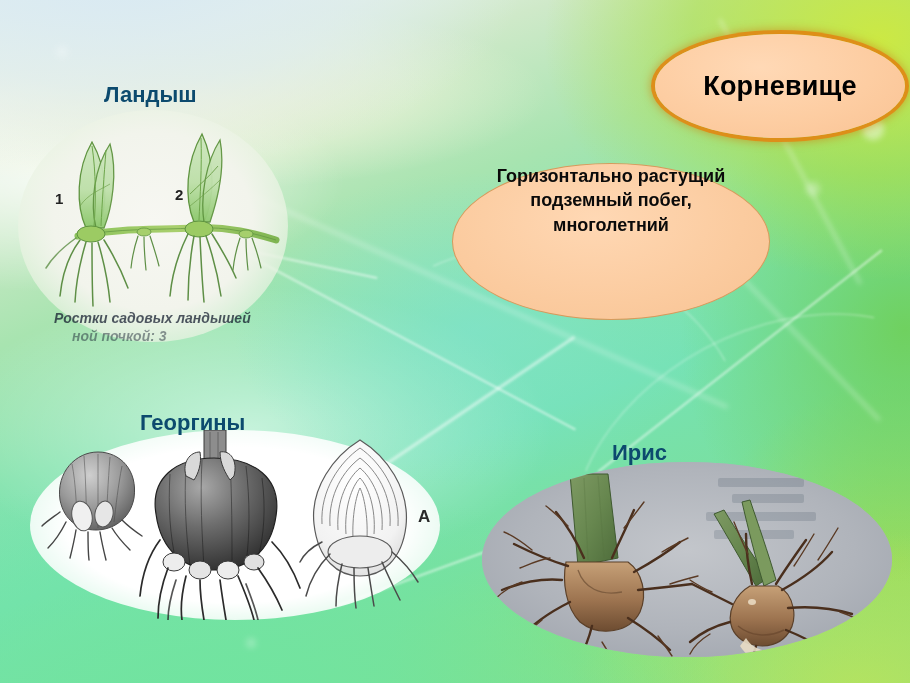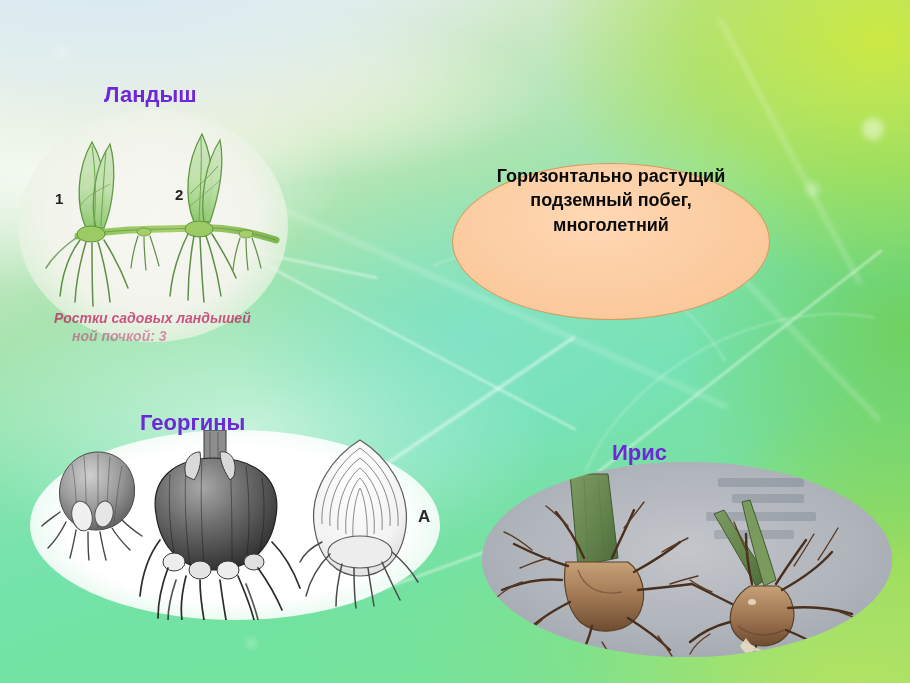--- a/index.html
+++ b/index.html
@@ -65,21 +65,21 @@
     position:absolute;left:452px;top:163px;width:316px;height:155px;border-radius:50%;
     background:radial-gradient(ellipse at 45% 35%, #ffd8b4 0%, #fbcb9f 60%, #f7c293 100%);
     border:1.5px solid #d79a5c;
     display:flex;justify-content:center;text-align:center;
   }
   .ellipse-desc span{
     font-size:18px;font-weight:bold;color:#0a0a0a;line-height:1.35;width:240px;
   }
 
   
-  .lbl{position:absolute;font-weight:bold;color:#6d28d9;font-size:22px;white-space:nowrap;}
+  .lbl{position:absolute;font-weight:bold;color:#0c4a6e;font-size:22px;white-space:nowrap;}
   #label-landysh{left:104px;top:82px;}
   #label-georginy{left:140px;top:410px;}
   #label-iris{left:612px;top:440px;}
 
   
   .pic{position:absolute;}
   #pic-landysh{left:18px;top:110px;width:270px;height:232px;
     border-radius:50%;
     background:radial-gradient(ellipse at 50% 48%, #f7f7f2 0%, #f2f4ec 52%, rgba(233,243,226,.72) 72%, rgba(220,240,210,0) 88%);
   }
@@ -87,21 +87,21 @@
     border-radius:50%;
     background:radial-gradient(ellipse at 50% 50%, #ffffff 0%, #ffffff 58%, rgba(255,255,255,.82) 74%, rgba(255,255,255,0) 92%);
   }
   #pic-iris{left:482px;top:462px;width:410px;height:195px;
     border-radius:50%;overflow:hidden;
     background:radial-gradient(ellipse at 50% 50%, #b9bcc2 0%, #aeb2ba 55%, rgba(170,176,184,.75) 75%, rgba(170,176,184,0) 93%);
   }
   #pic-iris svg, #pic-landysh svg, #pic-georginy svg{display:block;}
 
   .cap{position:absolute;font-style:italic;font-weight:bold;white-space:nowrap;
-       color:#be185d;text-align:left;}
+       color:#0f172a;text-align:left;}
   #cap-line1{left:54px;top:310px;font-size:14px;opacity:.72;}
   #cap-line2{left:72px;top:328px;font-size:14px;opacity:.45;}
 
   .num{position:absolute;font-weight:bold;color:#222;font-size:15px;}
 </style>
 </head>
 <body>
 
 <div id="slide">
 
@@ -119,20 +119,23 @@
   <div class="streak" style="left:120px;top:250px;width:260px;height:2px;transform:rotate(12deg);"></div>
   <div class="streak soft" style="left:640px;top:150px;width:300px;height:3px;transform:rotate(62deg);"></div>
   <div class="streak" style="left:330px;top:560px;width:260px;height:2px;transform:rotate(-20deg);"></div>
   <div class="arc" style="left:330px;top:250px;width:420px;height:360px;transform:rotate(18deg);"></div>
   <div class="arc" style="left:560px;top:330px;width:430px;height:300px;transform:rotate(-28deg);"></div>
   <div class="bokeh" style="left:862px;top:118px;width:22px;height:22px;"></div>
   <div class="bokeh" style="left:806px;top:182px;width:14px;height:14px;opacity:.7;"></div>
   <div class="bokeh" style="left:246px;top:638px;width:10px;height:10px;opacity:.6;"></div>
   <div class="bokeh" style="left:56px;top:46px;width:12px;height:12px;opacity:.55;"></div>
 
+  <div class="ellipse-title">
+    <span>Корневище</span>
+  </div>
 
   <div class="ellipse-desc">
     <span>Горизонтально растущий подземный побег, многолетний</span>
   </div>
 
   <div class="pic" id="pic-landysh">
     <svg width="270" height="232" viewBox="0 0 270 232">
       <defs>
         <linearGradient id="leafg" x1="0" y1="0" x2="0" y2="1">
           <stop offset="0%" stop-color="#cfe7c0"></stop>

